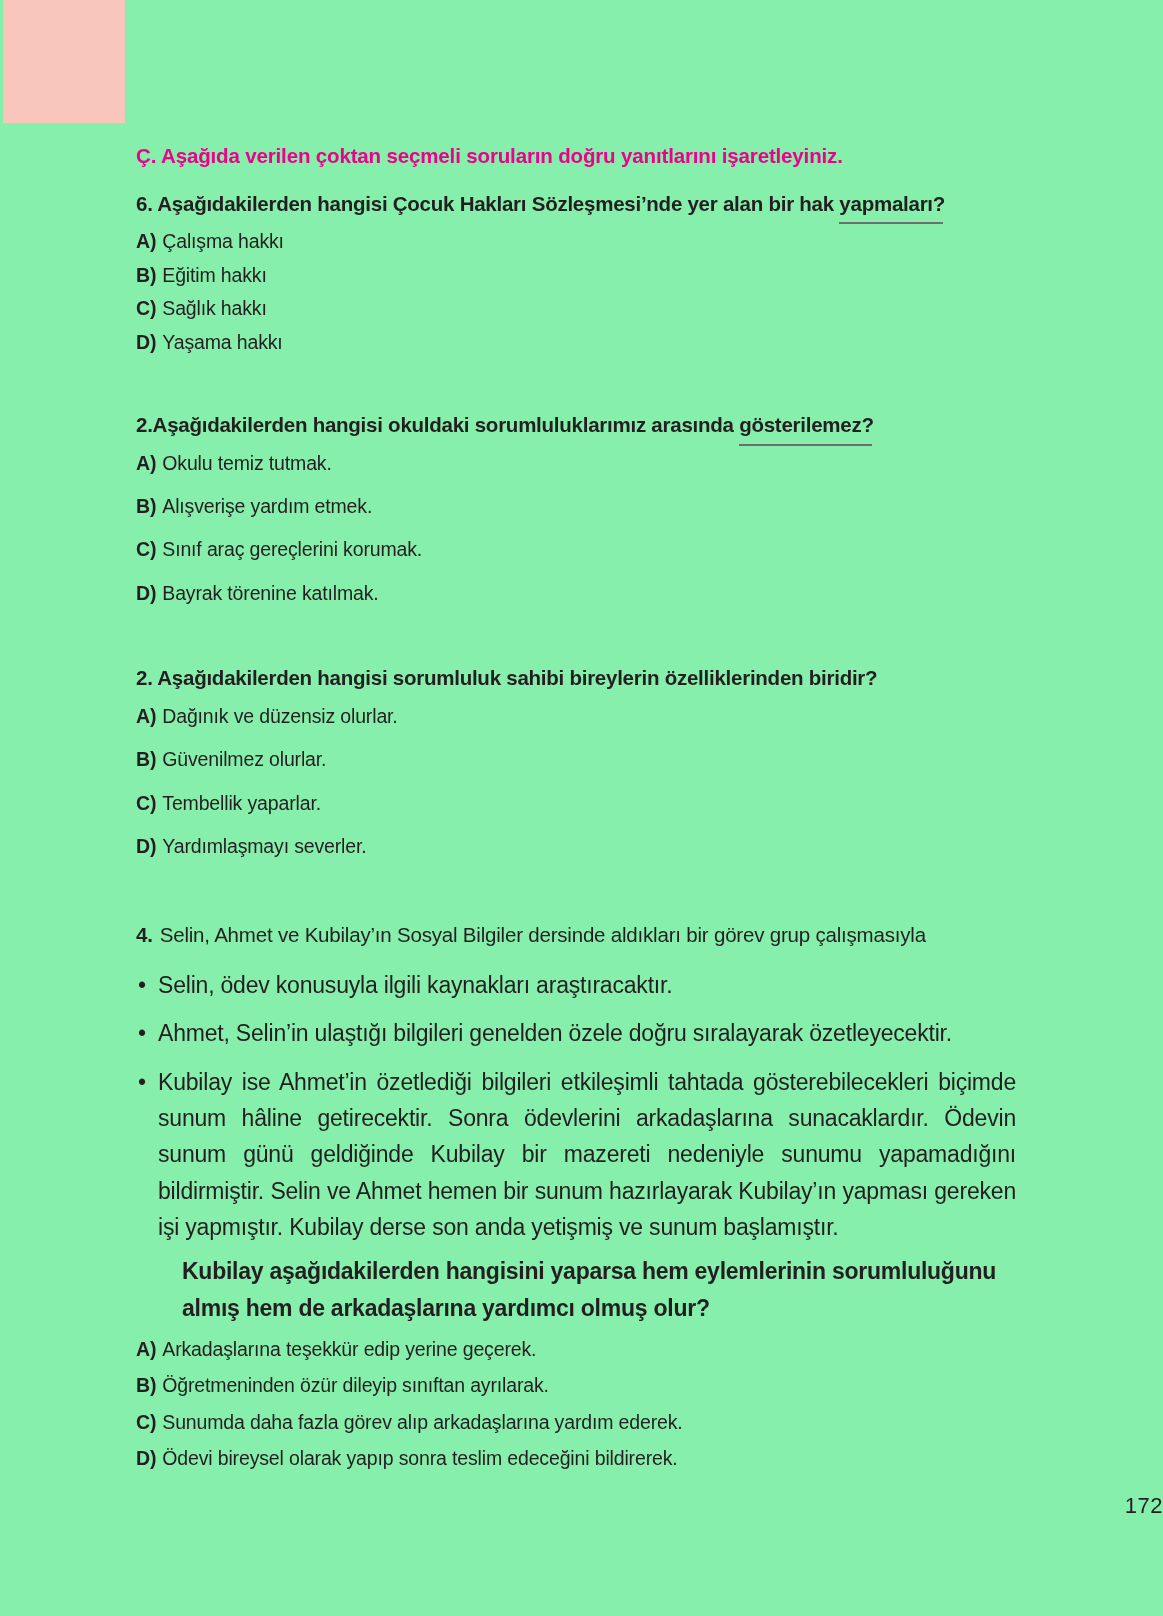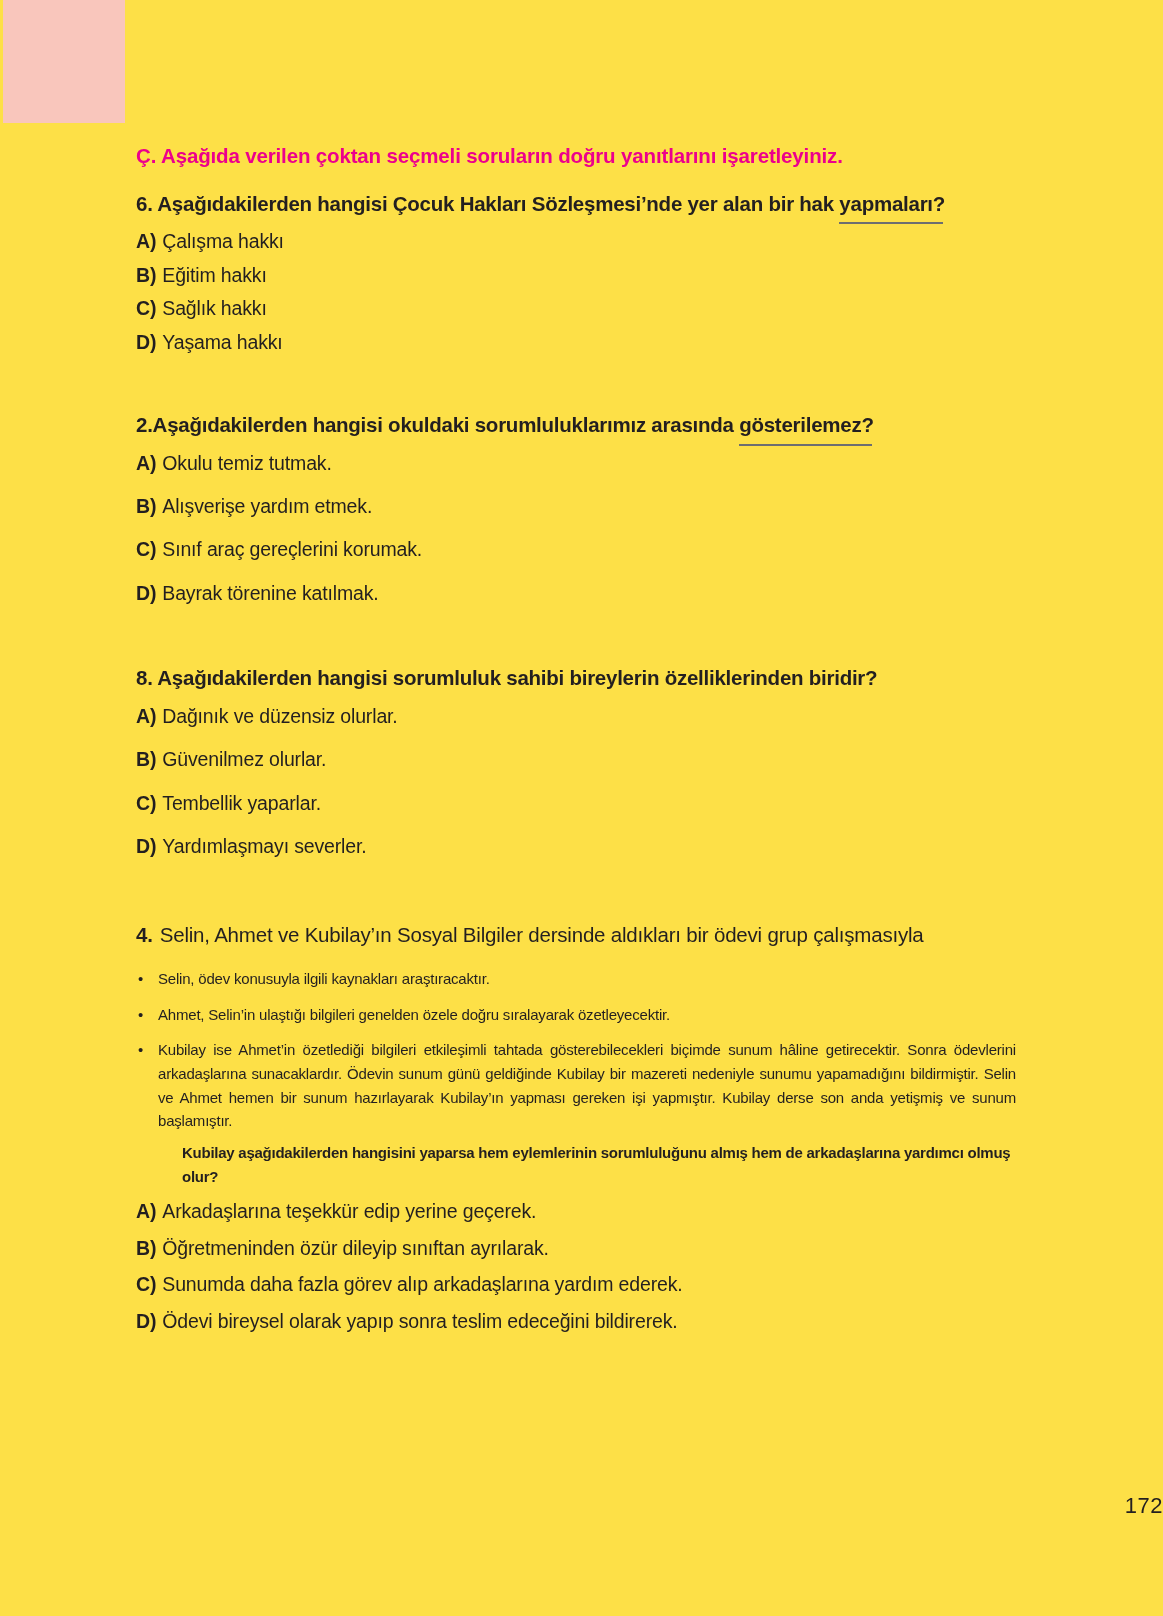--- a/index.html
+++ b/index.html
@@ -5,21 +5,21 @@
 <style>
   html, body {
     margin: 0;
     padding: 0;
     background: #ffffff;
   }
   .page {
     position: relative;
     width: 1163px;
     height: 1616px;
-    background: #fde047;
+    background: #86efac;
     font-family: "Liberation Sans", "DejaVu Sans", sans-serif;
     overflow: hidden;
     box-sizing: border-box;
   }
   
   .corner-block {
     position: absolute;
     left: 3px;
     top: 0px;
     width: 122px;
@@ -111,21 +111,21 @@
   .q4-intro .q-body {
     flex: 1 1 auto;
     padding-left: 0;
   }
   .q4-intro .q-body .l2 { display: block; padding-left: 22px; }
 
   .bullets {
     list-style: none;
     margin: 16px 0 0 0;
     padding: 0;
-    font-size: 15px;
+    font-size: 23px;
     color: #231f20;
     letter-spacing: -0.2px;
     line-height: 1.58;
   }
   .bullets > li {
     position: relative;
     padding-left: 22px;
     margin-bottom: 12px;
     text-align: justify;
   }
@@ -208,21 +208,21 @@
         <li class="option">
           <span class="opt-letter">D)</span>
           <span class="opt-text">Bayrak törenine katılmak.</span>
         </li>
       </ul>
     </div>
 
     <div class="gap-md"></div>
 
     <div class="question q3">
-      <div class="q-stem">8. Aşağıdakilerden hangisi sorumluluk sahibi bireylerin özelliklerinden biridir?</div>
+      <div class="q-stem">2. Aşağıdakilerden hangisi sorumluluk sahibi bireylerin özelliklerinden biridir?</div>
       <ul class="options">
         <li class="option">
           <span class="opt-letter">A)</span>
           <span class="opt-text">Dağınık ve düzensiz olurlar.</span>
         </li>
         <li class="option">
           <span class="opt-letter">B)</span>
           <span class="opt-text">Güvenilmez olurlar.</span>
         </li>
         <li class="option">
@@ -235,21 +235,21 @@
         </li>
       </ul>
     </div>
 
     <div class="gap-md"></div>
 
     <div class="question q4">
       <div class="q4-intro">
         <span class="q-num">4.</span>
         <span class="q-body">
-          <span>Selin, Ahmet ve Kubilay’ın Sosyal Bilgiler dersinde aldıkları bir ödevi grup çalışmasıyla</span>
+          <span>Selin, Ahmet ve Kubilay’ın Sosyal Bilgiler dersinde aldıkları bir görev grup çalışmasıyla</span>
         </span>
       </div>
 
       <ul class="bullets">
         <li class="no-justify">Selin, ödev konusuyla ilgili kaynakları araştıracaktır.</li>
         <li class="no-justify">Ahmet, Selin’in ulaştığı bilgileri genelden özele doğru sıralayarak özetleyecektir.</li>
         <li>
           <span>Kubilay ise Ahmet’in özetlediği bilgileri etkileşimli tahtada gösterebilecekleri biçimde sunum hâline getirecektir. Sonra ödevlerini arkadaşlarına sunacaklardır. Ödevin sunum günü geldiğinde Kubilay bir mazereti nedeniyle sunumu yapamadığını bildirmiştir. Selin ve Ahmet hemen bir sunum hazırlayarak Kubilay’ın yapması gereken işi yapmıştır. Kubilay derse son anda yetişmiş ve sunum başlamıştır.</span>
           <span class="bold-ask">Kubilay aşağıdakilerden hangisini yaparsa hem eylemlerinin sorumluluğunu almış hem de arkadaşlarına yardımcı olmuş olur?</span>
         </li>

